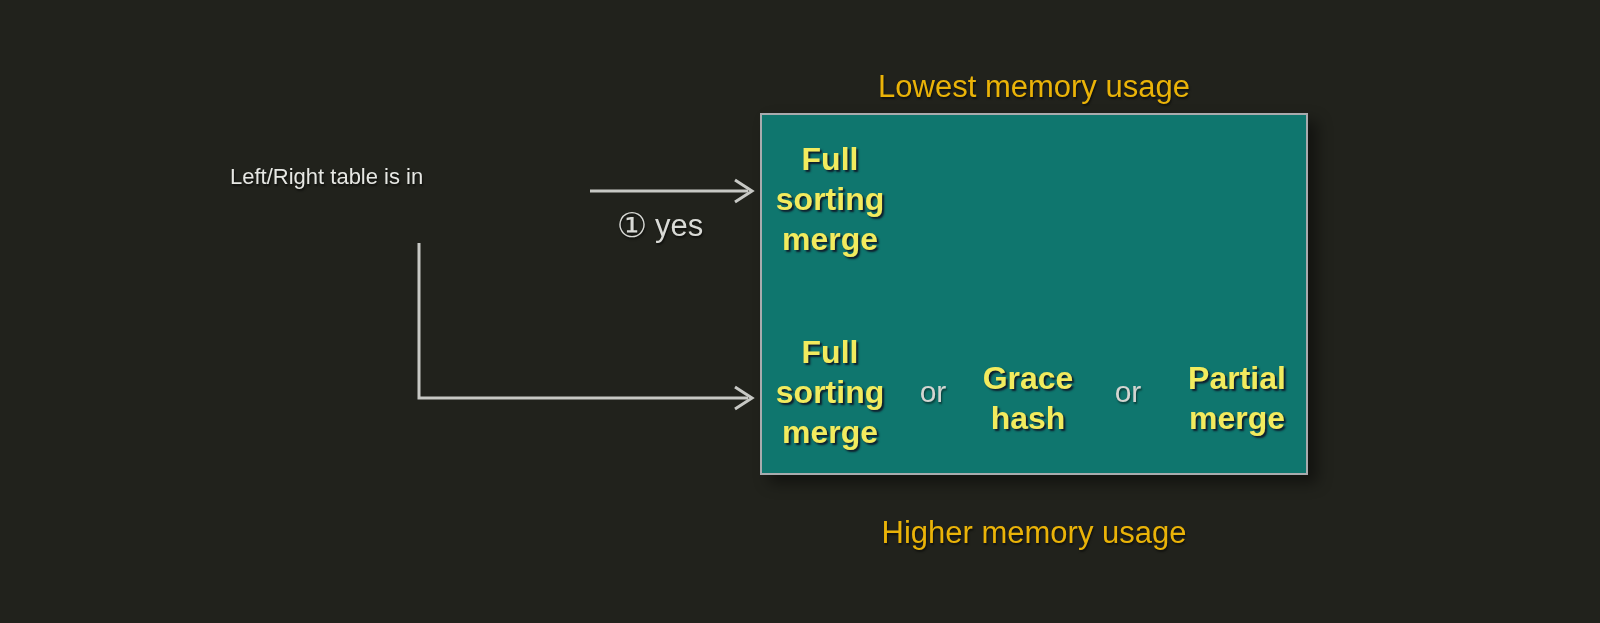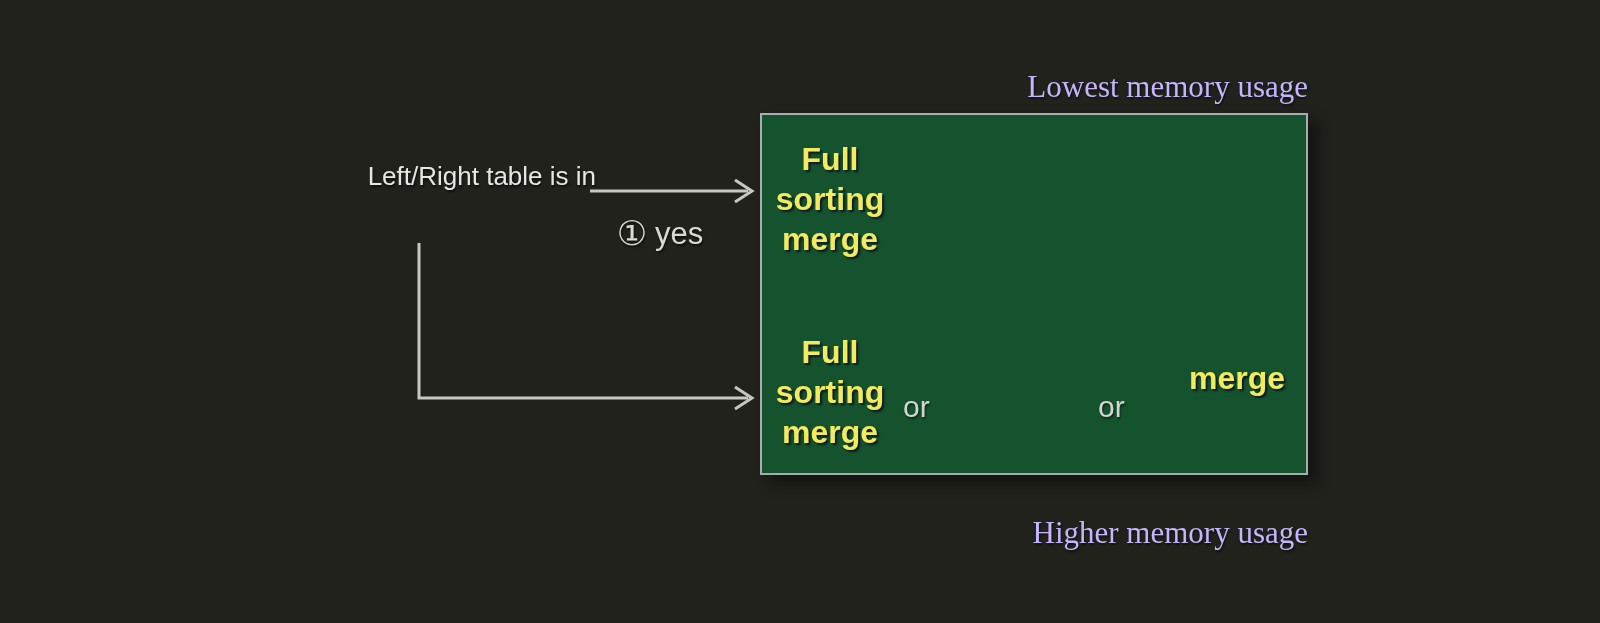--- a/index.html
+++ b/index.html
@@ -20,91 +20,90 @@
     left: 0; top: 0;
     width: 1600px;
     height: 623px;
     pointer-events: none;
   }
   .question {
     position: absolute;
     left: 230px;
     top: 156px;
     width: 366px;
-    text-align: right;
+    text-align: left;
     color: #e6e7e3;
-    font-size: 26px;
+    font-size: 22px;
     line-height: 41px;
     text-shadow: 1px 2px 2px rgba(0,0,0,0.55);
     white-space: nowrap;
   }
   .branch-label {
     position: absolute;
     width: 160px;
     text-align: center;
     color: #d9dad6;
     font-size: 31px;
-    line-height: 56px;
+    line-height: 40px;
     text-shadow: 1px 2px 2px rgba(0,0,0,0.55);
     white-space: nowrap;
   }
   .branch-label .circ {
     font-size: 34px;
     position: relative;
     top: 1px;
     margin-right: 8px;
   }
   .branch-no .circ { margin-right: 14px; }
   .branch-yes { left: 580px; top: 204px; }
   .branch-no  { left: 580px; top: 407px; }
   .mem-label {
     position: absolute;
     left: 760px;
     width: 548px;
-    text-align: right;
-    color: #c4b5fd;
+    text-align: center;
+    color: #eab308;
     font-size: 31px;
     line-height: 38px;
     text-shadow: 1px 2px 2px rgba(0,0,0,0.5);
     white-space: nowrap;
-    font-family: Liberation Serif, serif;
   }
   .mem-top { top: 68px; }
   .mem-bottom { top: 486px; margin-top: 28px; }
   .algo-box {
     position: absolute;
     left: 760px;
     top: 113px;
     width: 548px;
     height: 362px;
     box-sizing: border-box;
-    background: #14532d;
+    background: #0f766e;
     border: 2px solid #a9abae;
     box-shadow: 9px 8px 14px rgba(0,0,0,0.45);
   }
   .algo {
     position: absolute;
     text-align: center;
     color: #f2eb5e;
     font-weight: bold;
     font-size: 32px;
     line-height: 40px;
     text-shadow: 2px 2px 2px rgba(14,18,36,0.9);
     white-space: nowrap;
   }
   .algo span { display: block; }
   .algo-sorted   { left: 3px;   top: 24px;  width: 130px; }
   .algo-full2    { left: 3px;   top: 217px; width: 130px; }
   .algo-grace    { left: 191px; top: 243px; width: 150px; }
   .algo-partial  { left: 400px; top: 243px; width: 150px; }
   .or-sep {
     position: absolute;
-    top: 272px;
+    top: 257px;
     width: 60px;
-    text-align: left;
+    text-align: center;
     color: #d4d5d1;
     font-size: 30px;
     line-height: 40px;
     text-shadow: 1px 2px 2px rgba(0,0,0,0.5);
   }
   .or-1 { left: 141px; }
   .or-2 { left: 336px; }
 </style>
 </head>
 <body>
@@ -144,24 +143,29 @@
     </div>
 
     <div class="algo algo-full2">
       <span>Full</span>
       <span>sorting</span>
       <span>merge</span>
     </div>
 
     <div class="or-sep or-1">or</div>
 
+    <div class="algo algo-grace">
+      <span>Grace</span>
+      <span>hash</span>
+    </div>
 
     <div class="or-sep or-2">or</div>
 
     <div class="algo algo-partial">
+      <span>Partial</span>
       <span>merge</span>
     </div>
 
   </div>
 
   <div class="mem-label mem-bottom">Higher memory usage</div>
 
 </div>
 
 </body></html>

